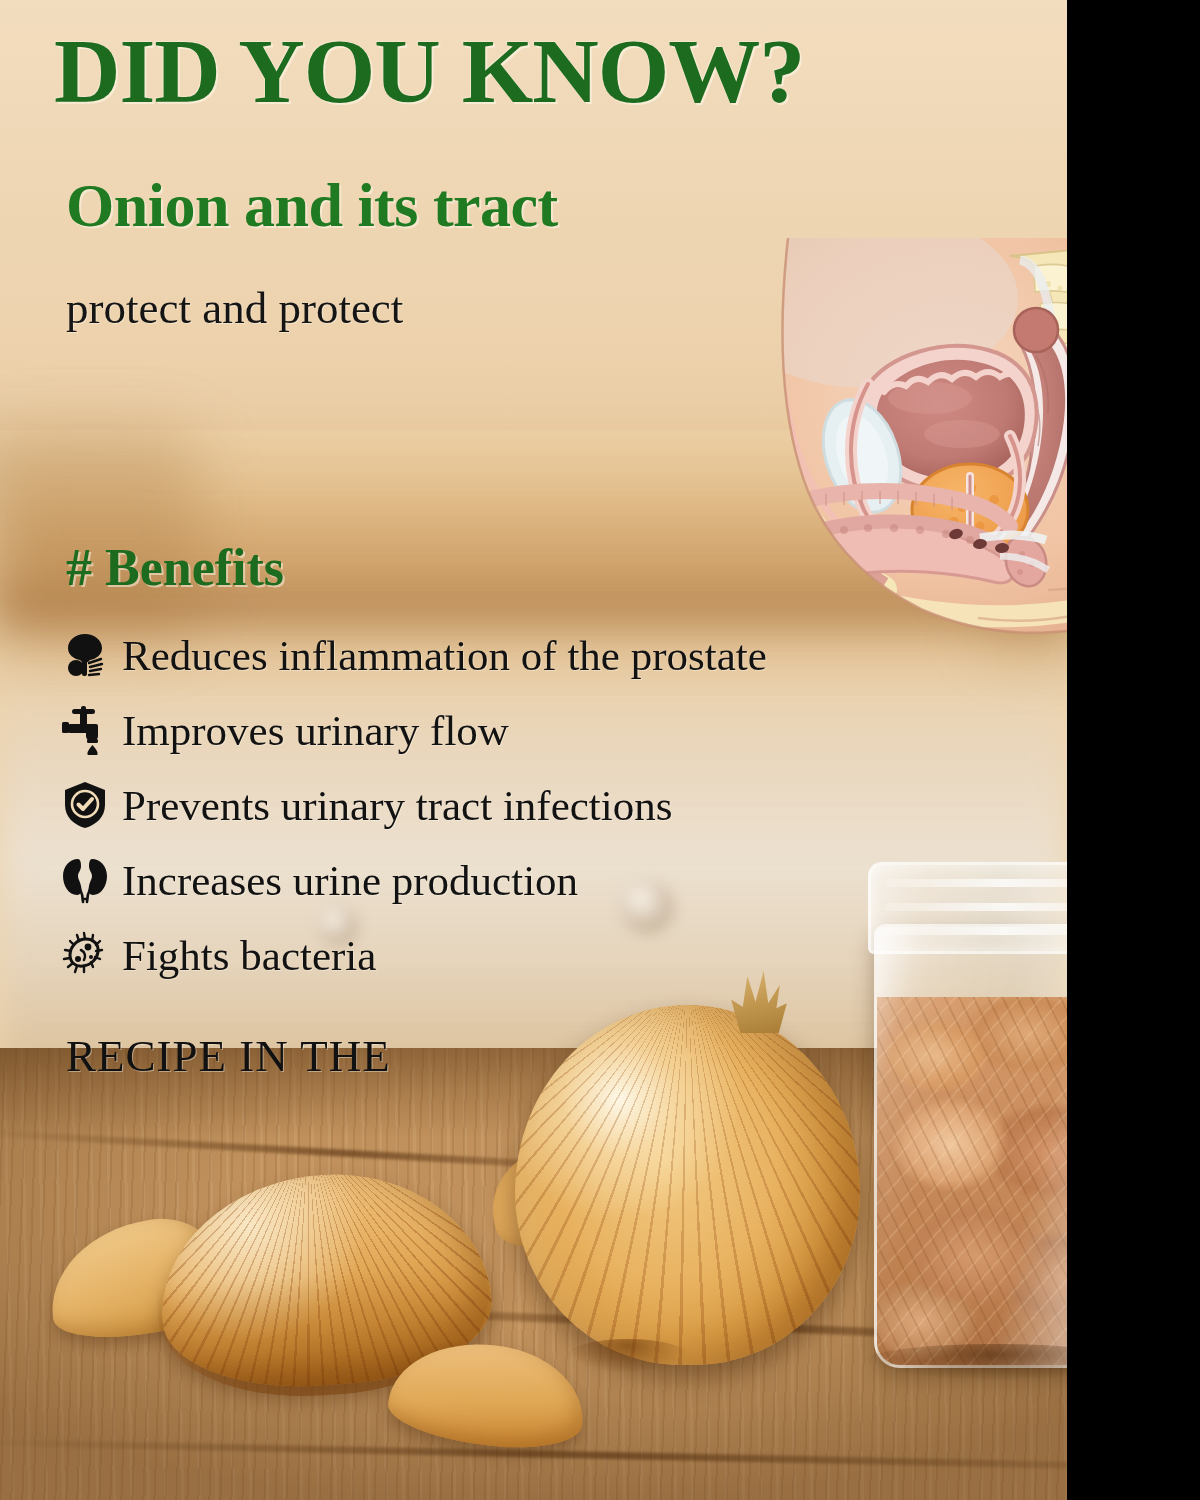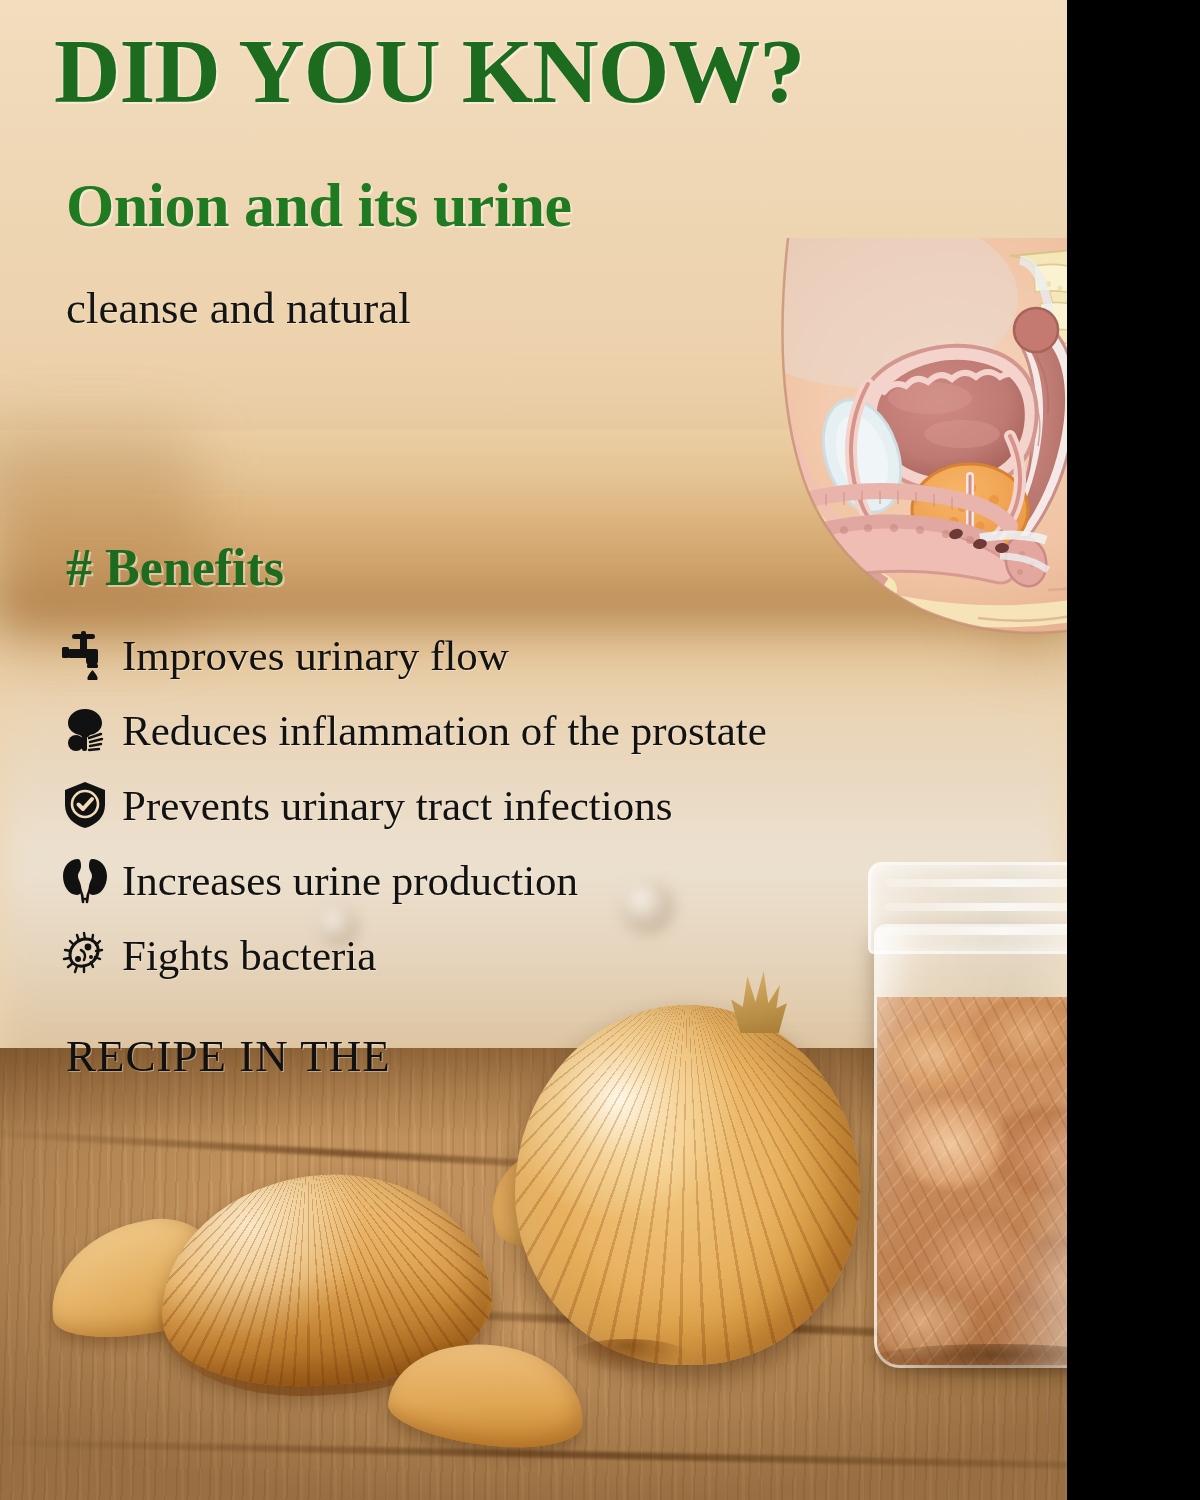--- a/index.html
+++ b/index.html
@@ -571,61 +571,61 @@
     <div class="onion-lines"></div>
     <div class="onion-neck"></div>
     <div class="onion-root"></div>
   </div>
   <div class="peel-left"></div>
   <div class="peel-main"></div>
   <div class="peel-main-rim"></div>
   <div class="peel-right"></div>
 
   <div class="headline">DID YOU KNOW?</div>
-  <div class="subhead">Onion and its urine</div>
+  <div class="subhead">Onion and its tract</div>
 
   <div class="lede">
-    <div>cleanse and natural</div>
+    <div>protect and protect</div>
   </div>
 
   <div class="benefits-title"># Benefits</div>
 
   <div class="benefits-list">
-
-    <div class="benefit-row">
-      <span class="benefit-icon">
-        <svg width="50" height="50" viewBox="0 0 50 50">
-          <rect x="2" y="17" width="7" height="11" rx="1.5" fill="#111"></rect>
-          <rect x="8" y="19" width="22" height="9" rx="2" fill="#111"></rect>
-          <rect x="20" y="6" width="7" height="15" rx="2" fill="#111"></rect>
-          <rect x="12" y="4" width="23" height="5" rx="2.5" fill="#111"></rect>
-          <rect x="21" y="1" width="5" height="5" rx="2" fill="#111"></rect>
-          <path d="M28,19 h8 a2,2 0 0 1 2,2 v10 a5,5 0 0 1 -5,5 h-2 a5,5 0 0 1 -5,-5 v-10 a2,2 0 0 1 2,-2 z" fill="#111"></path>
-          <rect x="27" y="34" width="11" height="4" rx="1.5" fill="#111"></rect>
-          <path d="M32.5,40 c3.5,4.4 5,6.3 5,8.2 a5,5 0 0 1 -10,0 c0,-1.9 1.5,-3.8 5,-8.2 z" fill="#111"></path>
-        </svg>
-      </span>
-      <span class="benefit-text">Improves urinary flow</span>
-    </div>
 
     <div class="benefit-row">
       <span class="benefit-icon">
         <svg width="50" height="50" viewBox="0 0 50 50">
           <path d="M25,4 C34,4 42,10 42,18 C42,25 36,29 30,30 L28,32 L22,32 L20,30 C14,29 8,25 8,18 C8,10 16,4 25,4 Z" fill="#111"></path>
           <rect x="22" y="30" width="5" height="16" rx="2" fill="#111"></rect>
           <ellipse cx="16" cy="38" rx="8" ry="8" fill="#111"></ellipse>
           <g stroke="#111" stroke-width="2.4" stroke-linecap="round">
             <path d="M29,33 L41,29"></path>
             <path d="M30,37 L42,34"></path>
             <path d="M30,41 L41,39"></path>
             <path d="M29,45 L39,44"></path>
           </g>
         </svg>
       </span>
       <span class="benefit-text">Reduces inflammation of the prostate</span>
+    </div>
+
+    <div class="benefit-row">
+      <span class="benefit-icon">
+        <svg width="50" height="50" viewBox="0 0 50 50">
+          <rect x="2" y="17" width="7" height="11" rx="1.5" fill="#111"></rect>
+          <rect x="8" y="19" width="22" height="9" rx="2" fill="#111"></rect>
+          <rect x="20" y="6" width="7" height="15" rx="2" fill="#111"></rect>
+          <rect x="12" y="4" width="23" height="5" rx="2.5" fill="#111"></rect>
+          <rect x="21" y="1" width="5" height="5" rx="2" fill="#111"></rect>
+          <path d="M28,19 h8 a2,2 0 0 1 2,2 v10 a5,5 0 0 1 -5,5 h-2 a5,5 0 0 1 -5,-5 v-10 a2,2 0 0 1 2,-2 z" fill="#111"></path>
+          <rect x="27" y="34" width="11" height="4" rx="1.5" fill="#111"></rect>
+          <path d="M32.5,40 c3.5,4.4 5,6.3 5,8.2 a5,5 0 0 1 -10,0 c0,-1.9 1.5,-3.8 5,-8.2 z" fill="#111"></path>
+        </svg>
+      </span>
+      <span class="benefit-text">Improves urinary flow</span>
     </div>
 
     <div class="benefit-row">
       <span class="benefit-icon">
         <svg width="50" height="50" viewBox="0 0 50 50">
           <path d="M25,2 L45,10 V25 C45,37 36,45 25,48 C14,45 5,37 5,25 V10 Z" fill="#111"></path>
           <circle cx="25" cy="24" r="13" fill="none" stroke="#f2dcb8" stroke-width="2.6"></circle>
           <path d="M18.5,24.5 L23,29 L32,19" fill="none" stroke="#f2dcb8" stroke-width="4" stroke-linecap="round" stroke-linejoin="round"></path>
         </svg>
       </span>

